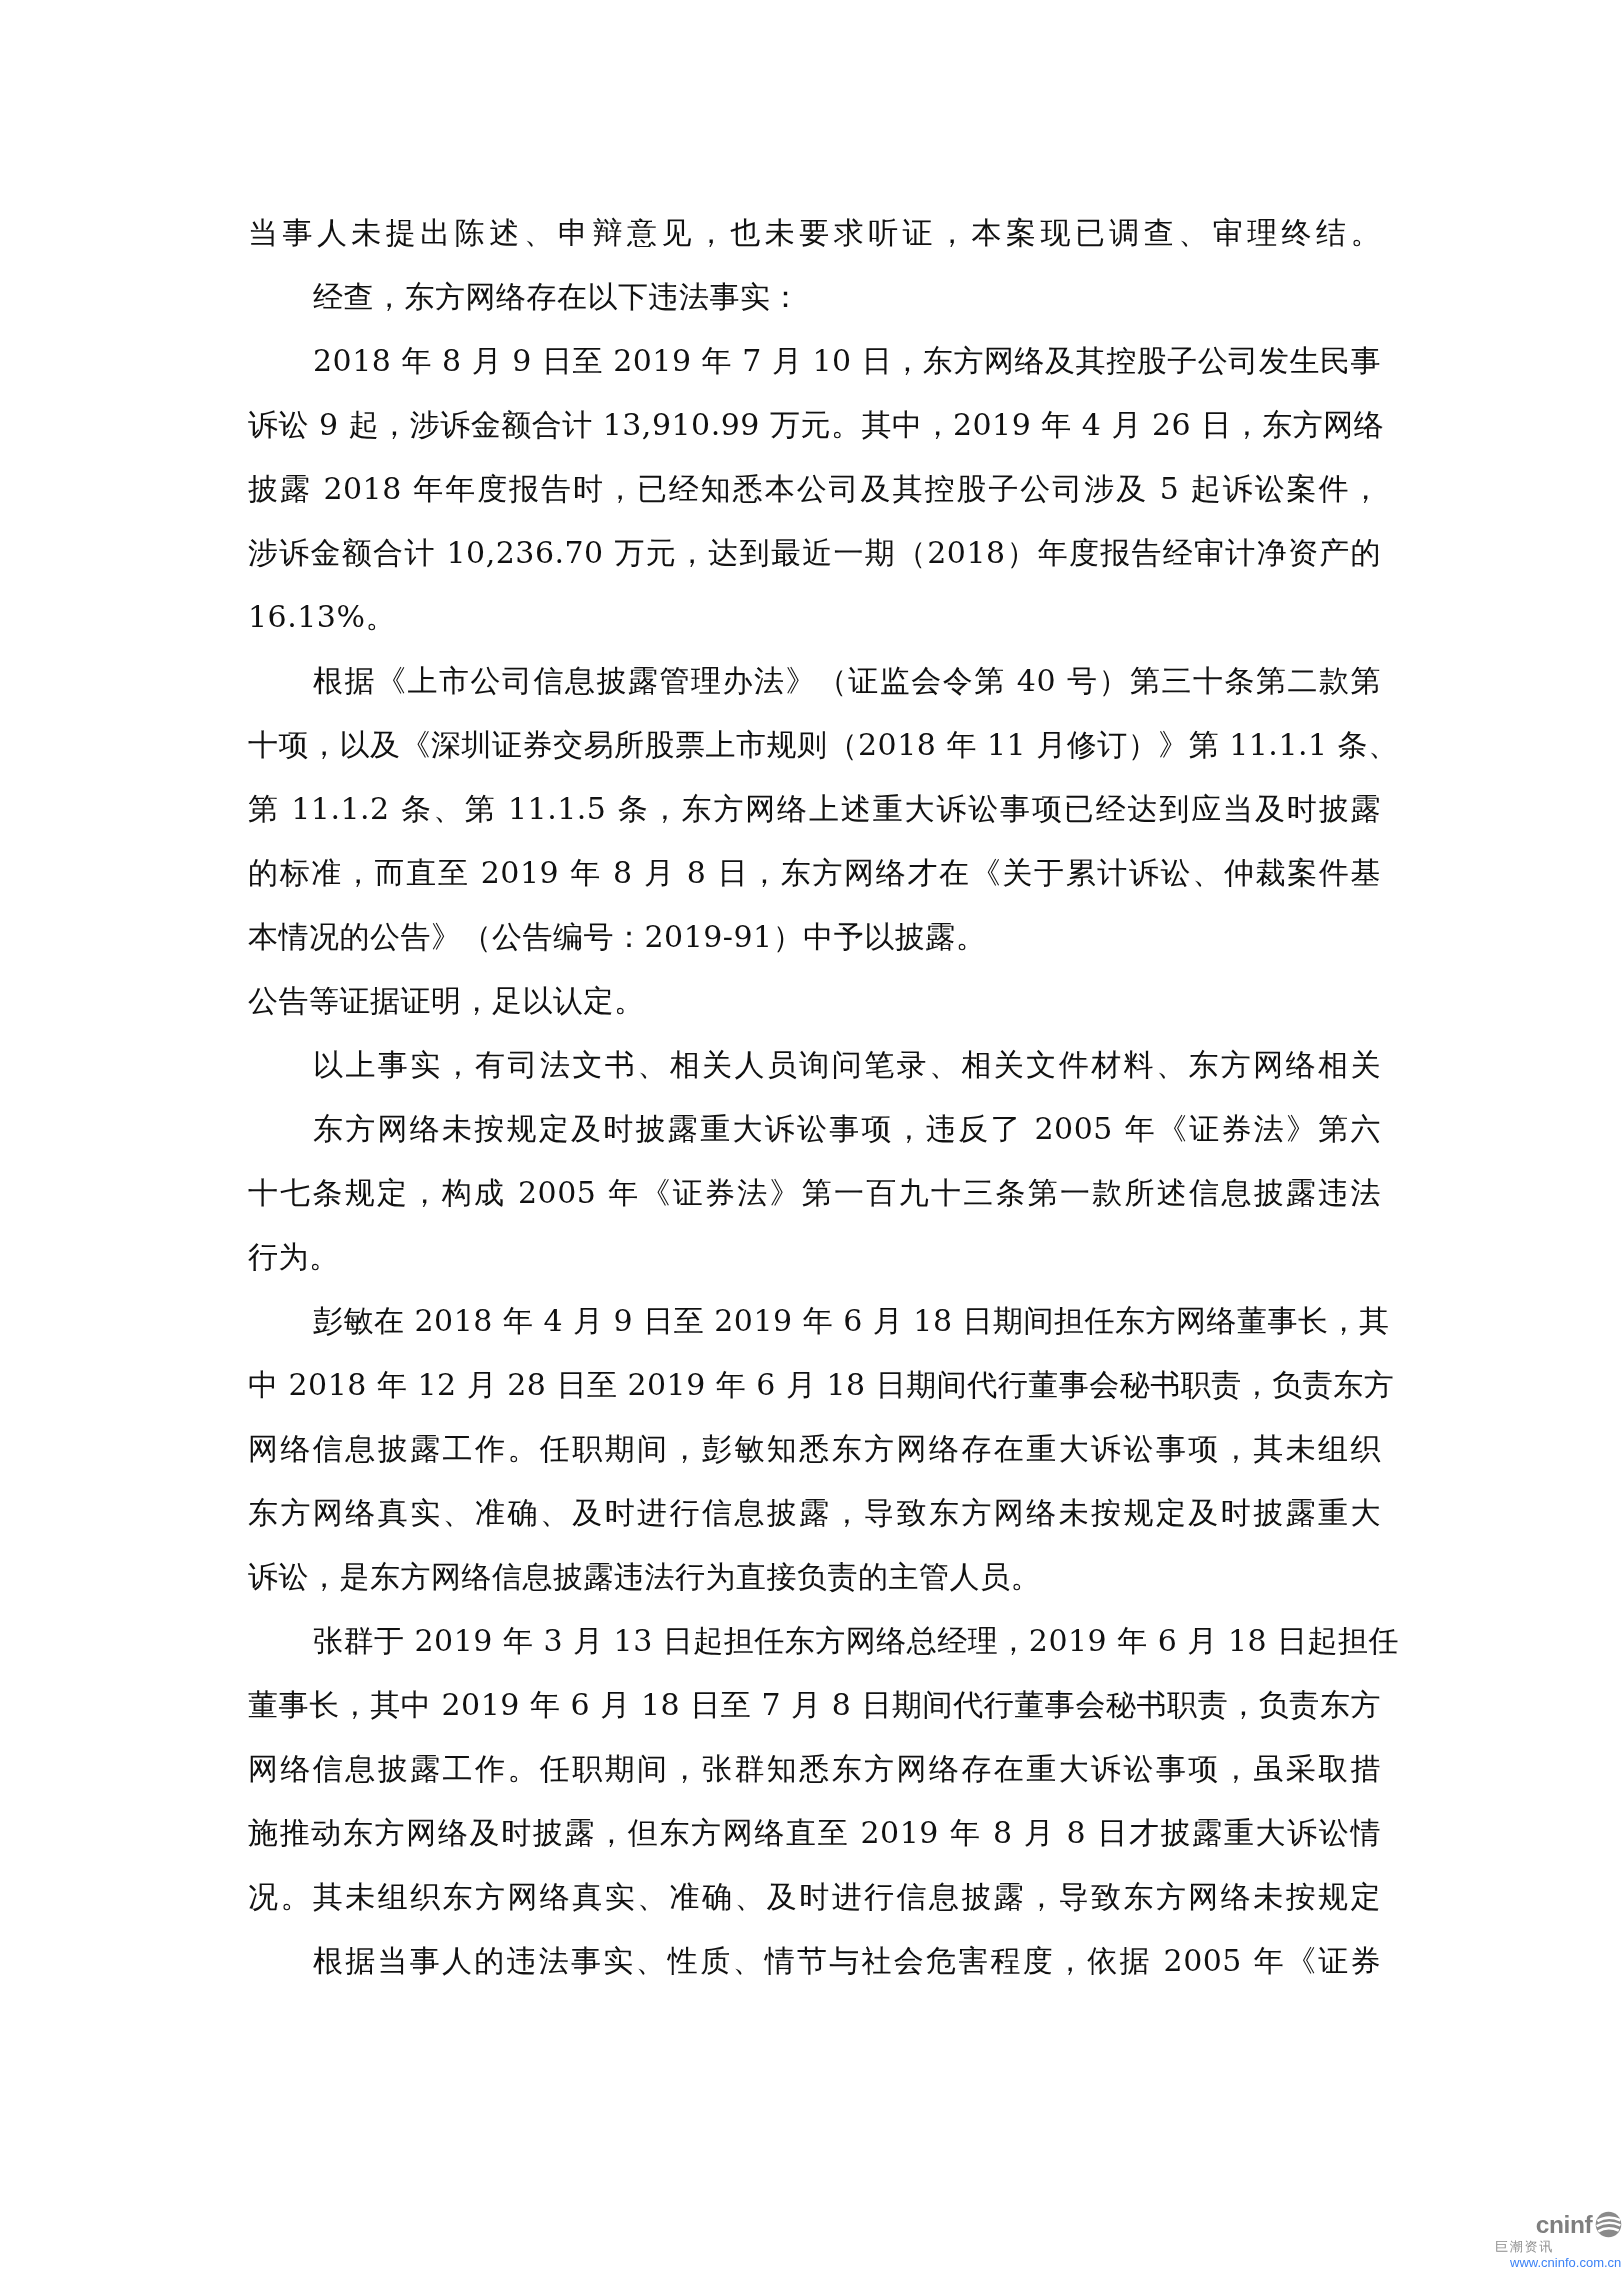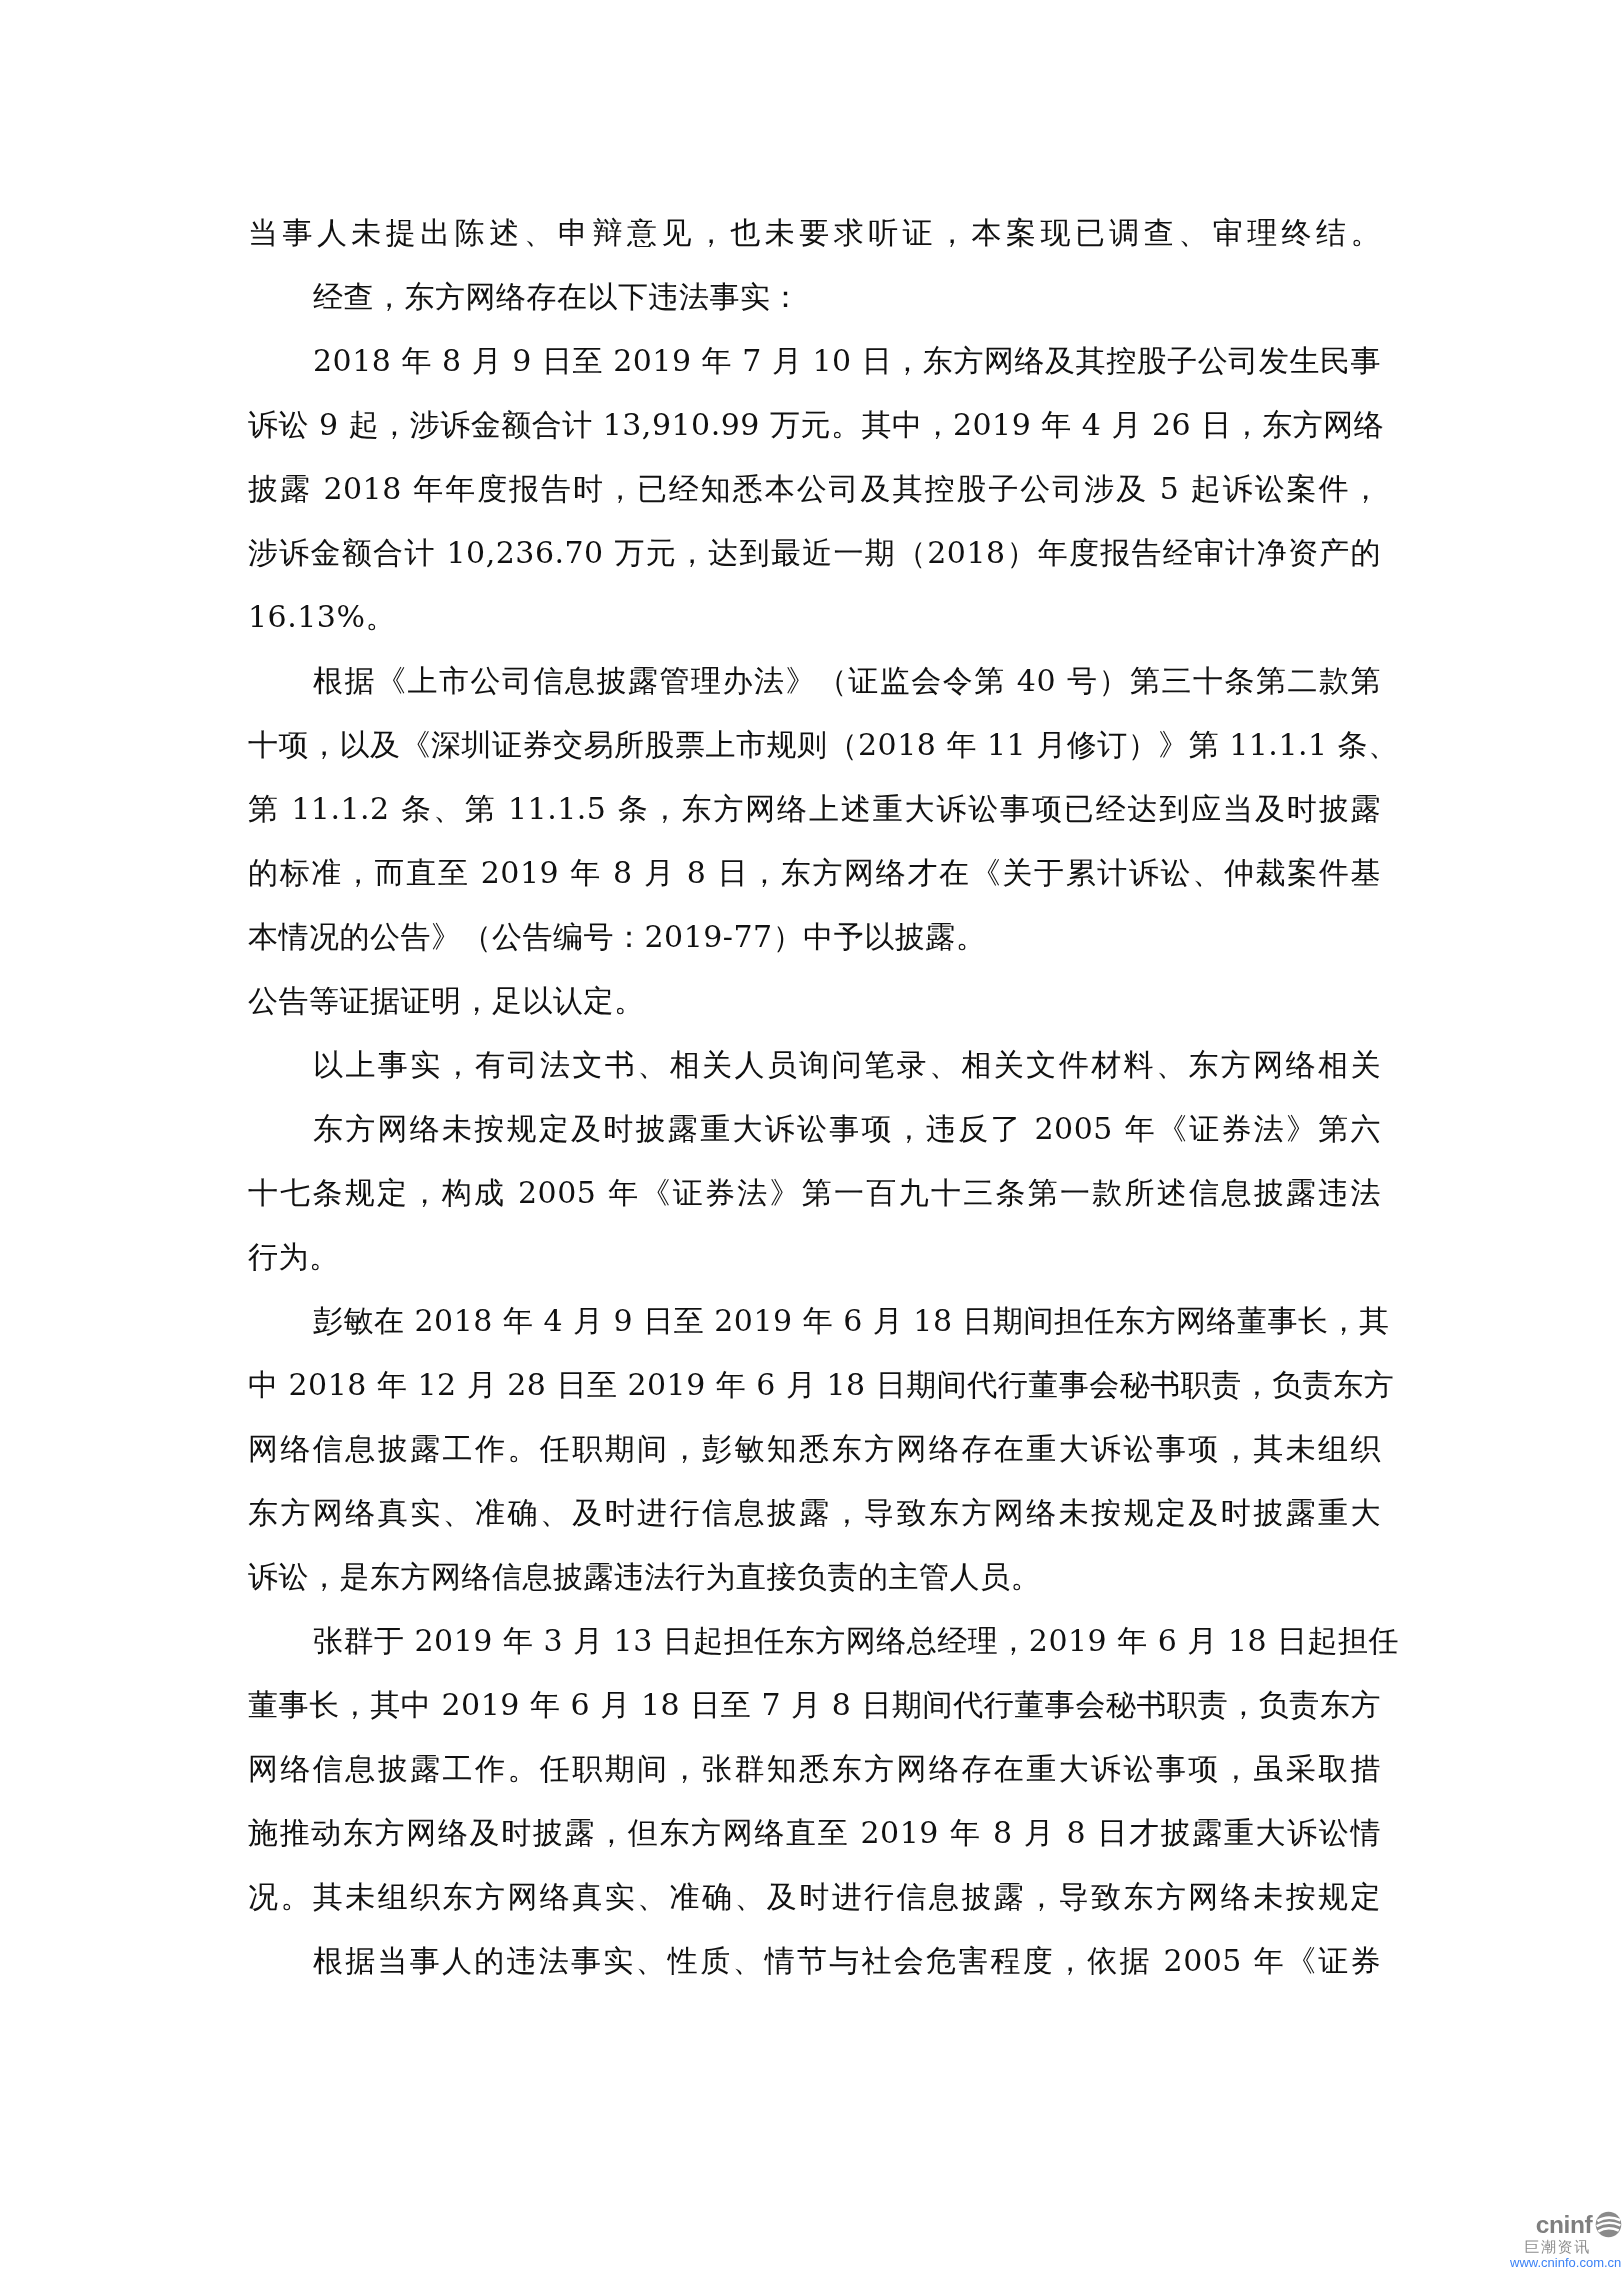--- a/index.html
+++ b/index.html
@@ -69,22 +69,22 @@
       letter-spacing: -0.4px;
       color: #7f7f7f;
       line-height: 25px;
     }
     .wm-logo {
       width: 29px;
       height: 29px;
       margin-left: 1.7px;
     }
     .wm-cn {
-      font-size: 15px;
-      text-align: right;
+      font-size: 13px;
+      text-align: center;
       padding-right: 32px;
       line-height: 15px;
       letter-spacing: 1.7px;
       color: #8c8c8c;
     }
     .wm-url {
       font-size: 13px;
       text-align: right;
       line-height: 17px;
       color: #3b82f6;
@@ -112,21 +112,21 @@
       <span class="line">披露 2018 年年度报告时，已经知悉本公司及其控股子公司涉及 5 起诉讼案件，</span>
       <span class="line">涉诉金额合计 10,236.70 万元，达到最近一期（2018）年度报告经审计净资产的</span>
       <span class="line last">16.13%。</span>
     </div>
 
     <div class="para">
       <span class="line" style="padding-left:65px">根据《上市公司信息披露管理办法》（证监会令第 40 号）第三十条第二款第</span>
       <span class="line">十项，以及《深圳证券交易所股票上市规则（2018 年 11 月修订）》第 11.1.1 条、</span>
       <span class="line">第 11.1.2 条、第 11.1.5 条，东方网络上述重大诉讼事项已经达到应当及时披露</span>
       <span class="line">的标准，而直至 2019 年 8 月 8 日，东方网络才在《关于累计诉讼、仲裁案件基</span>
-      <span class="line last">本情况的公告》（公告编号：2019-77）中予以披露。</span>
+      <span class="line last">本情况的公告》（公告编号：2019-91）中予以披露。</span>
     </div>
 
     <div class="para">
       <span class="line last">公告等证据证明，足以认定。</span>
       <span class="line" style="padding-left:65px">以上事实，有司法文书、相关人员询问笔录、相关文件材料、东方网络相关</span>
     </div>
 
     <div class="para">
       <span class="line" style="padding-left:65px">东方网络未按规定及时披露重大诉讼事项，违反了 2005 年《证券法》第六</span>
       <span class="line">十七条规定，构成 2005 年《证券法》第一百九十三条第一款所述信息披露违法</span>

